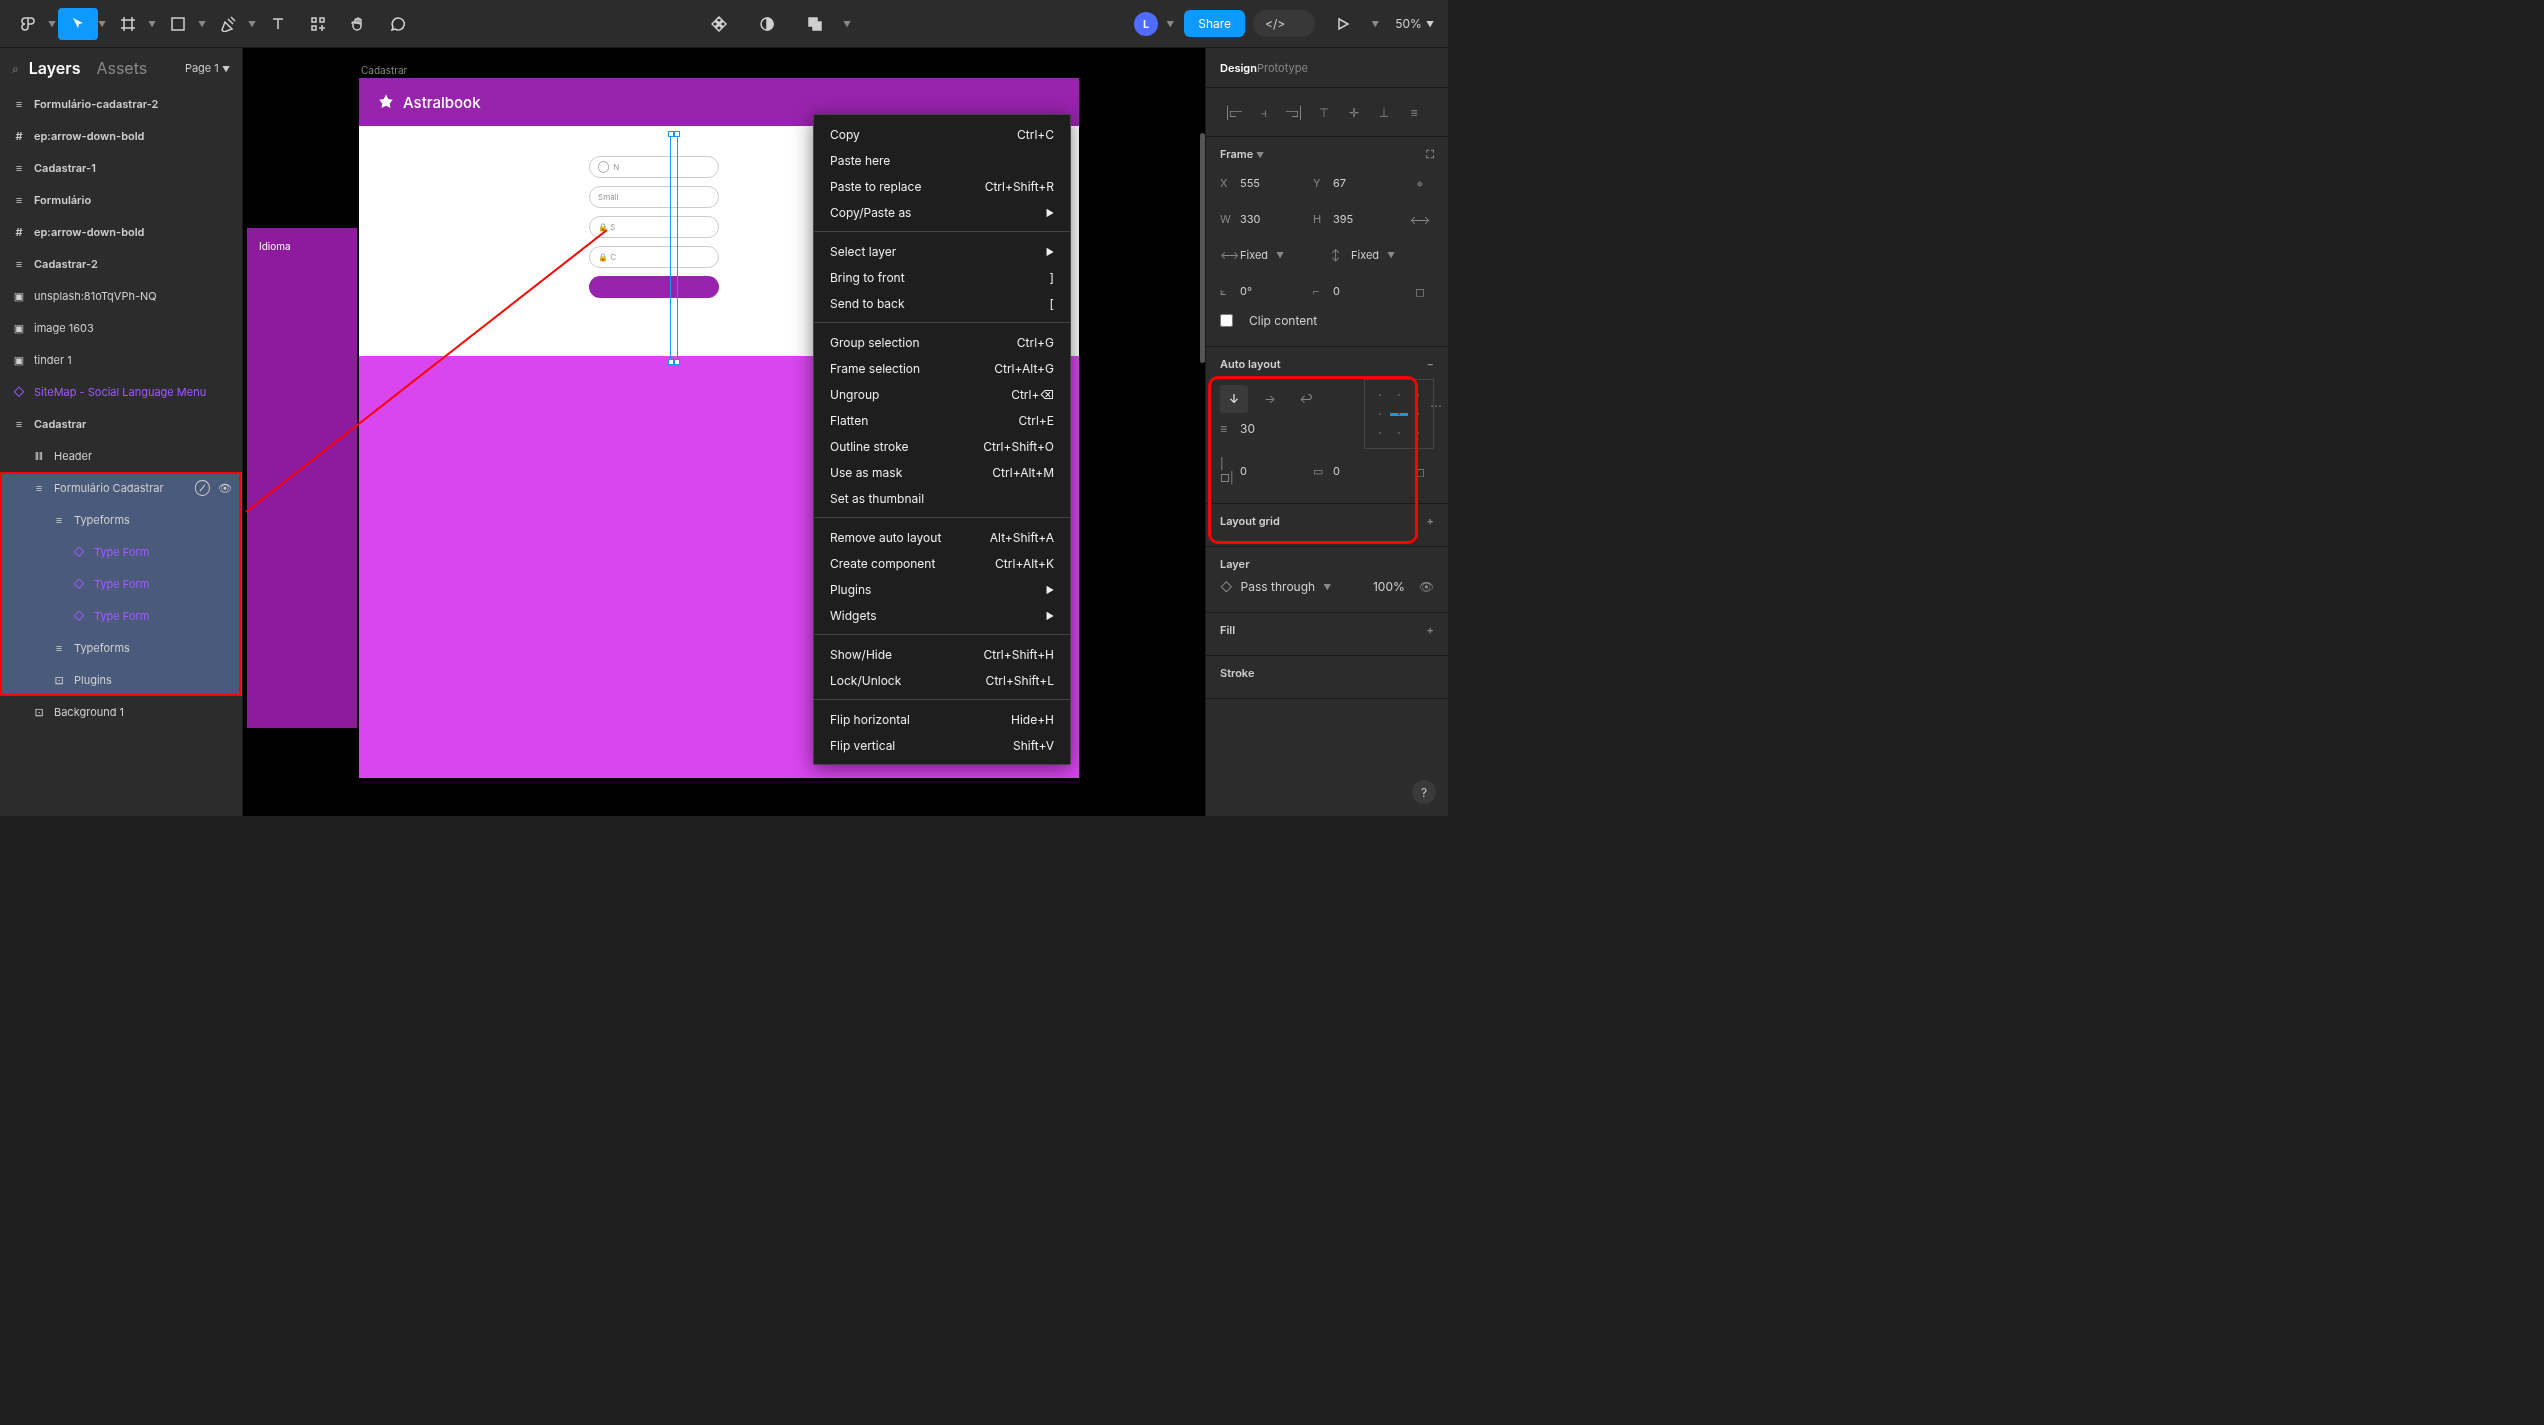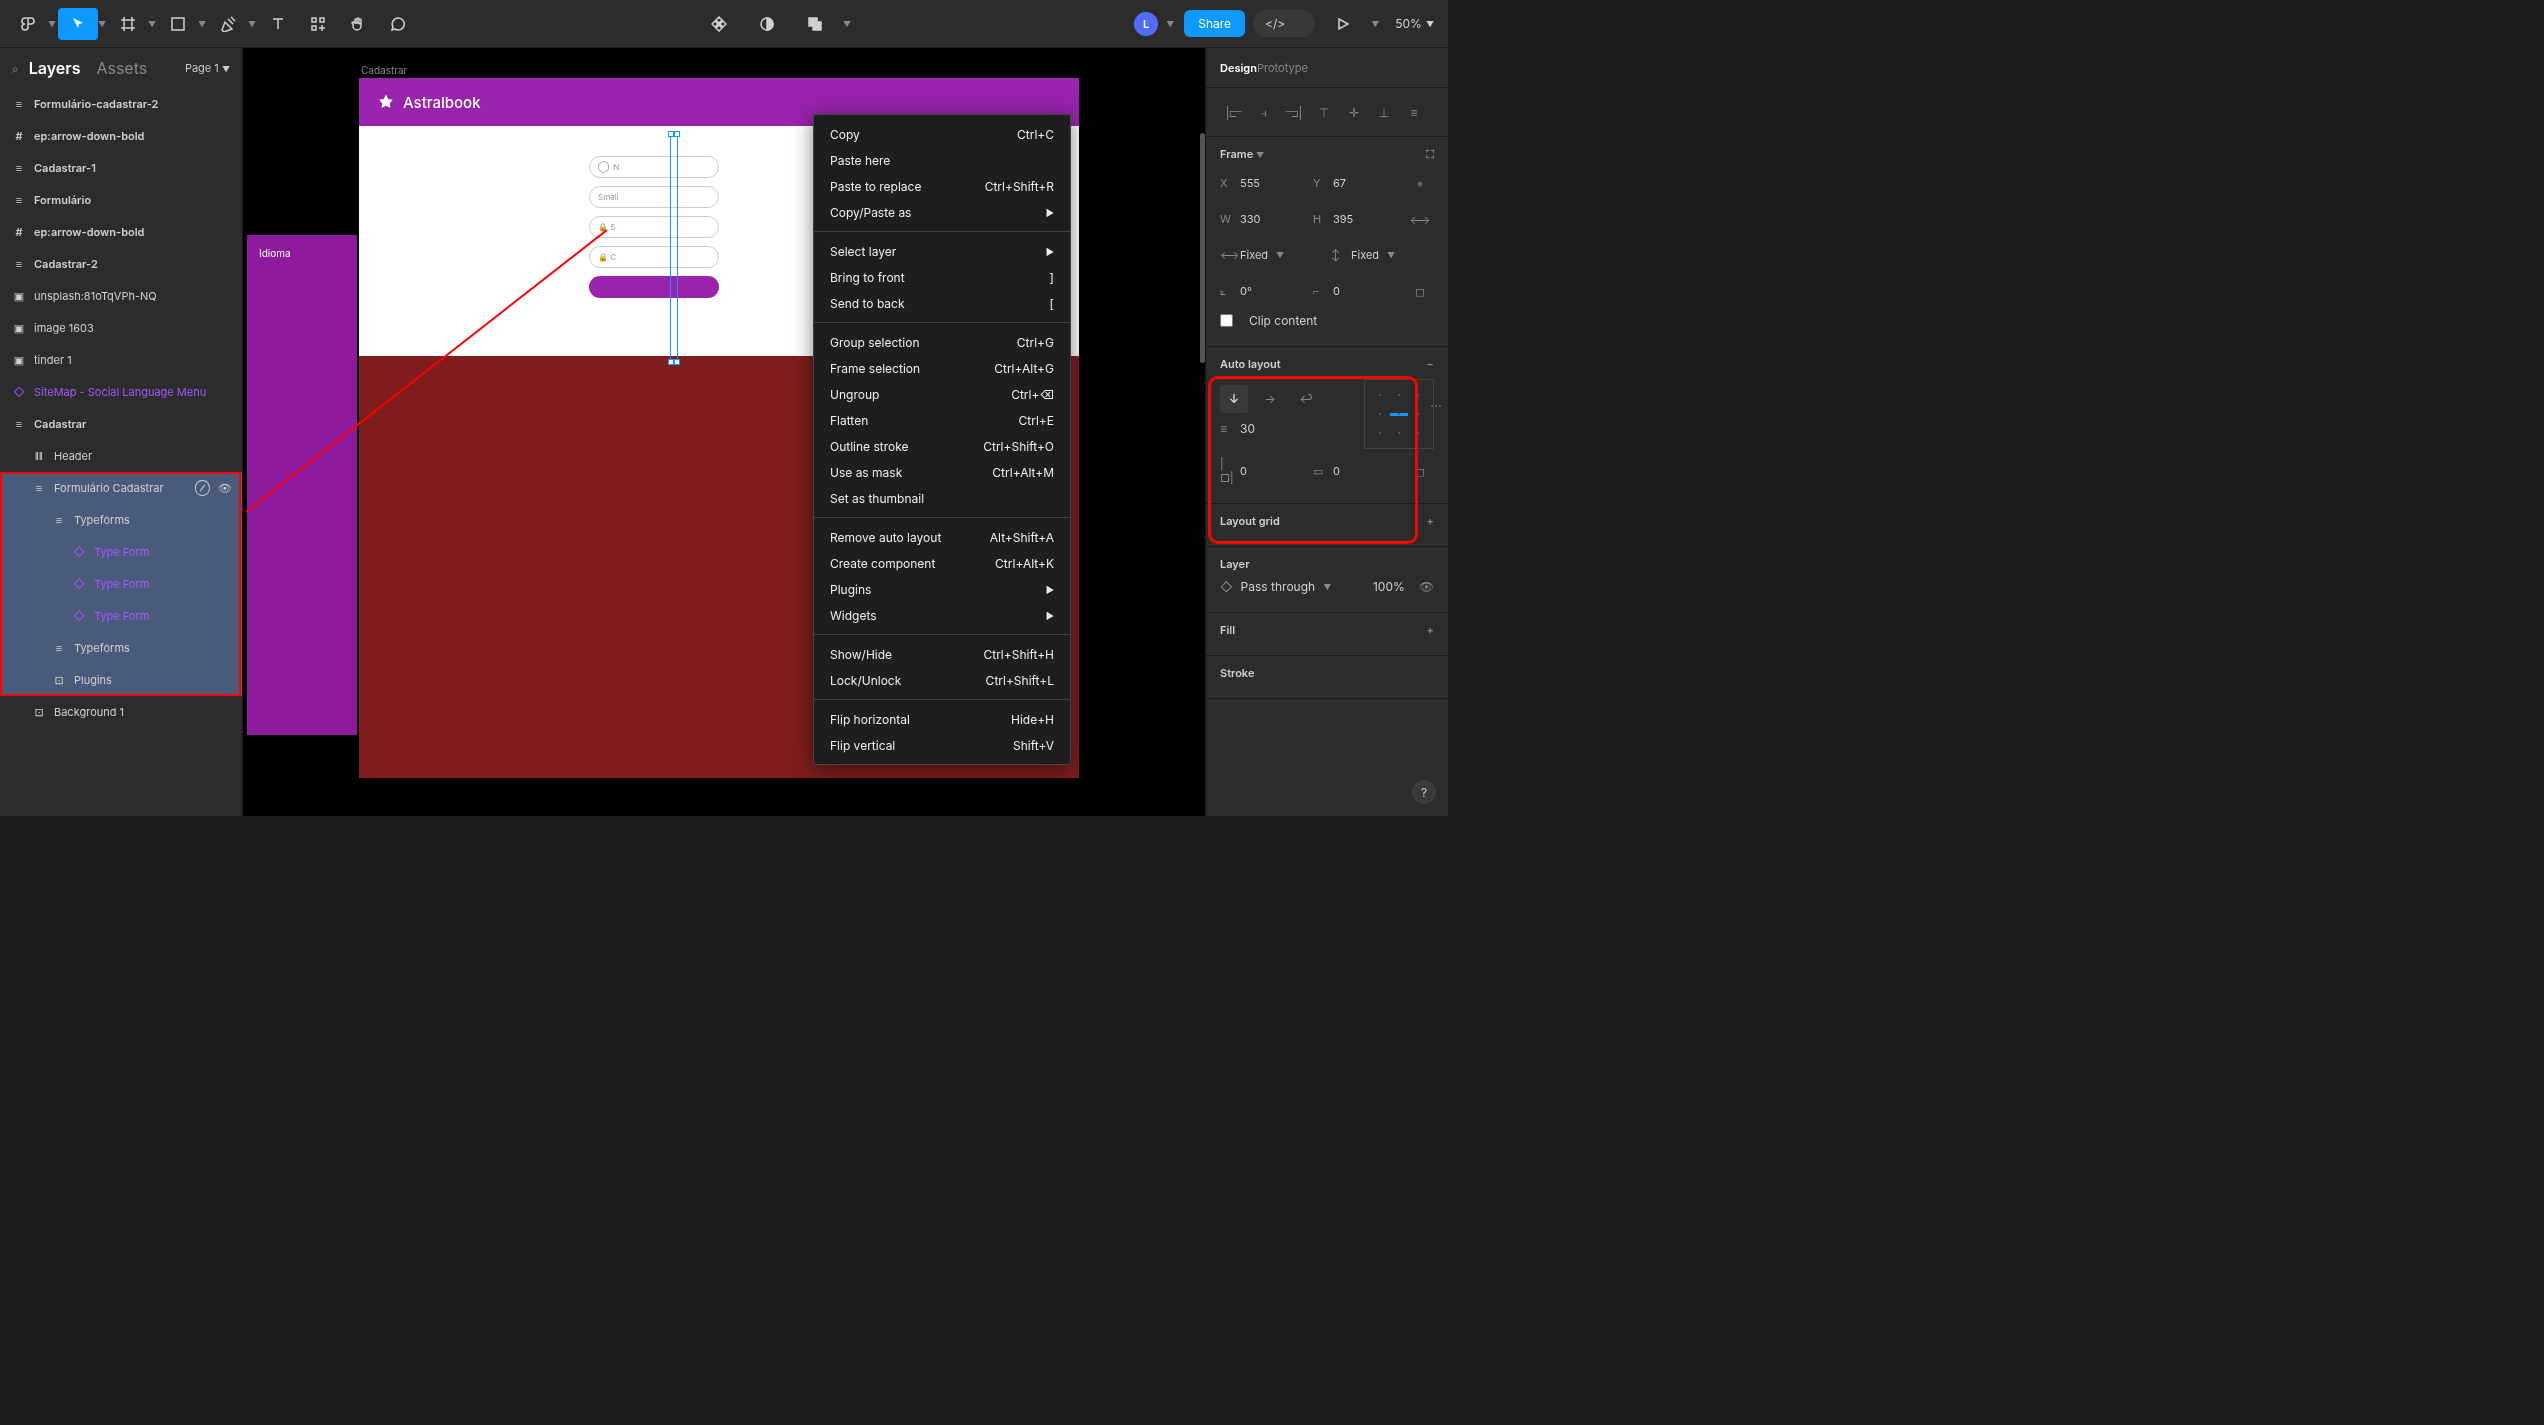--- a/index.html
+++ b/index.html
@@ -27,22 +27,22 @@
 .layer-row { display: flex; align-items: center; height: 32px; padding-left: 12px; font-size: 11px; cursor: pointer; position: relative; }
 .layer-row.selected { background: #4a5a7a; }
 .layer-row.purple { color: #a259ff; }
 .layer-row.bold { font-weight: 600; }
 .layer-ico { width: 14px; height: 14px; margin-right: 8px; display: flex; align-items: center; justify-content: center; font-size: 11px;}
 .layer-actions { position:absolute; right: 10px; display:flex; gap:8px; color:#ccc;}
 .red-box { position: absolute; border: 2px solid #ff0000; pointer-events: none; }
 
 .canvas { flex: 1; background: #000; position: relative; overflow: hidden; }
 .frame-label { position: absolute; color: #888; font-size: 10px; }
-.idioma { position: absolute; left: 4px; top: 187px; width: 110px; height: 500px; background: #8e1a9e; color: #fff; font-size: 10px; padding: 12px; }
-.cadastrar-frame { position: absolute; left: 116px; top: 30px; width: 720px; height: 700px; background: #7f1d1d; }
+.idioma { position: absolute; left: 4px; top: 180px; width: 110px; height: 500px; background: #8e1a9e; color: #fff; font-size: 10px; padding: 12px; }
+.cadastrar-frame { position: absolute; left: 116px; top: 30px; width: 720px; height: 700px; background: #d946ef; }
 .cb-header { height: 48px; background: #9823ad; display: flex; align-items: center; padding: 0 18px; color: #fff; font-size: 15px; font-weight: 500;}
 .cb-header svg { width: 18px; height: 18px; margin-right: 8px; fill: #fff; }
 .cb-form { background: #fff; margin: 0; padding: 30px; height: 230px; }
 .cb-input { border: 1px solid #ccc; border-radius: 14px; height: 22px; margin-bottom: 8px; font-size: 8px; padding: 0 8px; display:flex;align-items:center;gap:4px;color:#999;width:130px;margin-left:200px;}
 .cb-btn { background: #9823ad; height: 22px; border-radius: 14px; width:130px;margin-left:200px;}
 .sel-box { position: absolute; border: 1px solid #0d99ff; }
 .sel-handle { position: absolute; width: 6px; height: 6px; background: #fff; border: 1px solid #0d99ff; }
 
 .context-menu { position: absolute; left: 813px; top: 114px; width: 258px; background: #1e1e1e; border: 1px solid #444; border-radius: 2px; padding: 6px 0; z-index: 100; box-shadow: 0 4px 20px rgba(0,0,0,0.5); }
 .cm-item { display: flex; justify-content: space-between; align-items: center; height: 26px; padding: 0 16px; font-size: 12px; color: #eee; cursor: pointer; }

